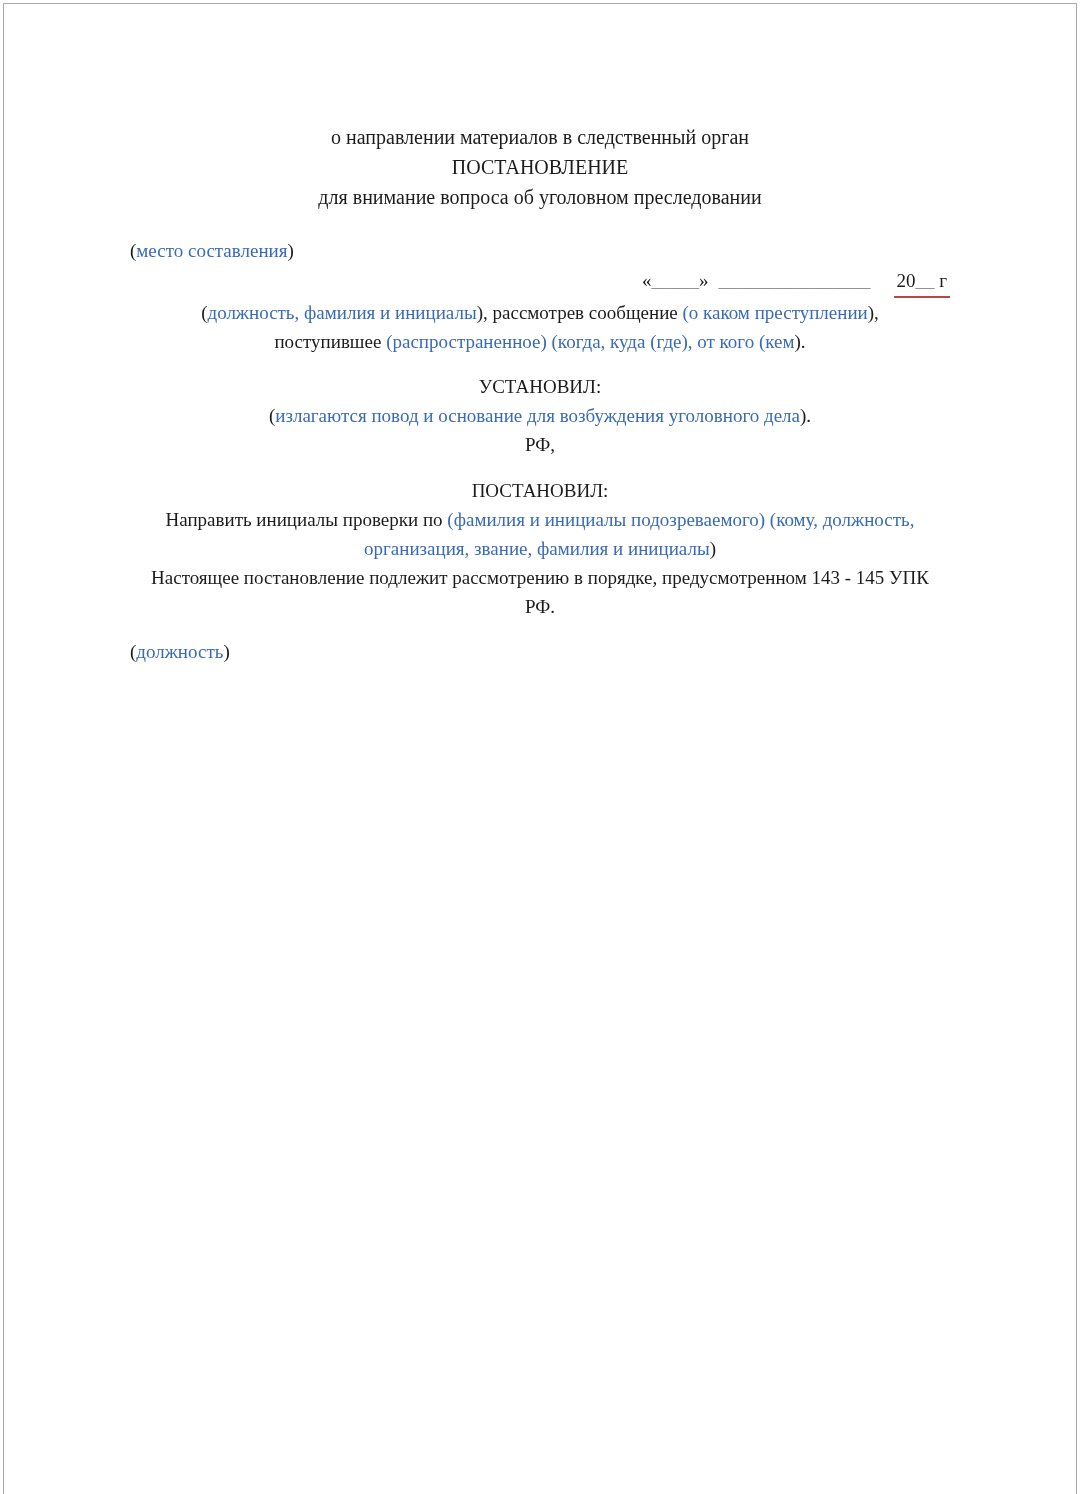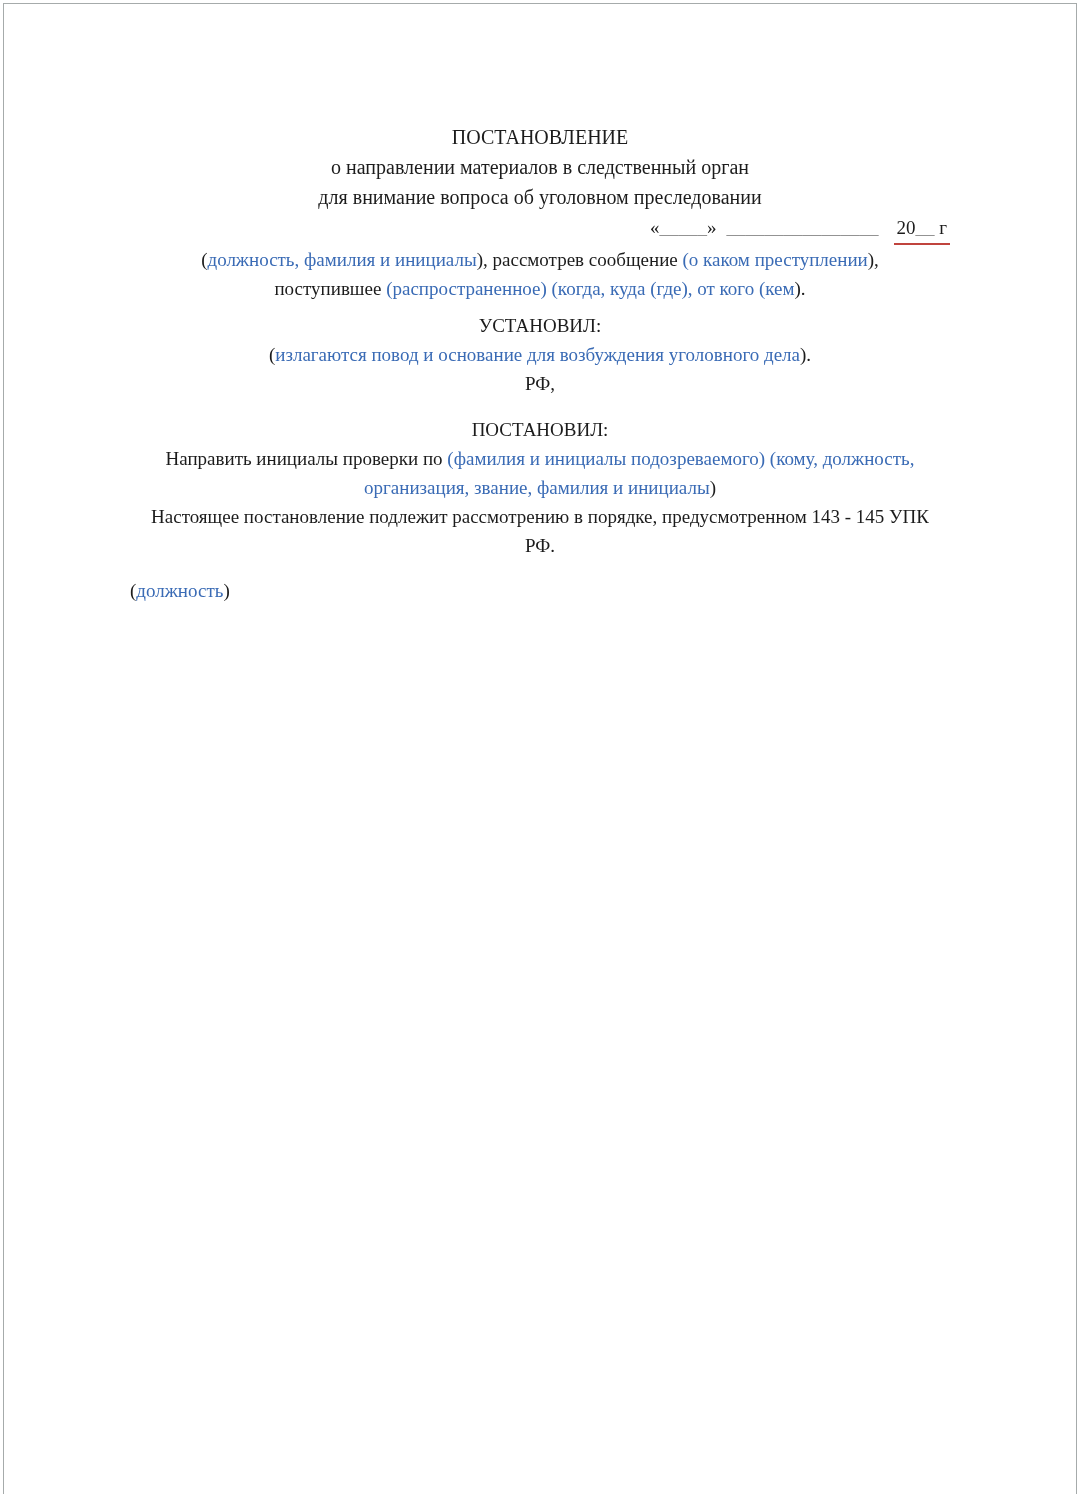--- a/index.html
+++ b/index.html
@@ -28,48 +28,49 @@
     pointer-events:none;
   }
   .content{position:absolute;left:130px;top:0;width:820px;}
   .line{line-height:29px;}
   .c{text-align:center;white-space:nowrap;}
   .r{text-align:right;}
   .title-block{margin-top:122px;text-align:center;font-size:20px;line-height:30px;}
   .place-line{margin-top:24px;line-height:29px;}
   .date-line{margin-top:1px;line-height:29px;text-align:right;white-space:nowrap;}
   .intro-block{}
-  .ust-block{margin-top:8px;}
+  .ust-block{margin-top:16px;}
   .post-block{margin-top:17px;}
   .sig-block{margin-top:16px;}
   .hint{color:var(--hint);}
   .ink{color:var(--ink);}
   .blank{color:var(--blank);letter-spacing:0;}
   .year-group{
     display:inline-block;
     border-bottom:2px solid var(--red);
     padding:0 3px 1px 2px;
-    margin-left:16px;
+    margin-left:24px;
   }
   .gap-l{margin-left:10px;}
 </style>
 </head>
 <body>
 
 <div class="page">
   <div class="edge"></div>
 
   <div class="content">
 
     <div class="title-block">
+      <div>о направлении материалов в следственный орган</div>
       <div>ПОСТАНОВЛЕНИЕ</div>
-      <div>о направлении материалов в следственный орган</div>
       <div>для внимание вопроса об уголовном преследовании</div>
     </div>
 
+    <div class="place-line line"><span class="ink" style="white-space: pre;">(</span><span class="hint" style="white-space: pre;">место составления</span><span class="ink" style="white-space: pre;">)</span></div>
 
     <div class="date-line"><span>«</span><span class="blank">_____</span><span>»</span><span class="blank gap-l">________________</span><span class="year-group"><span>20</span><span class="blank">__</span><span> г</span></span>
     </div>
 
     <div class="intro-block">
       <div class="line c"><span class="ink" style="white-space: pre;">(</span><span class="hint" style="white-space: pre;">должность, фамилия и инициалы</span><span class="ink" style="white-space: pre;">), рассмотрев сообщение </span><span class="hint" style="white-space: pre;">(о каком преступлении</span><span class="ink" style="white-space: pre;">),</span></div>
       <div class="line c"><span class="ink" style="white-space: pre;">поступившее </span><span class="hint" style="white-space: pre;">(распространенное)</span><span class="ink" style="white-space: pre;"> </span><span class="hint" style="white-space: pre;">(когда, куда (где), от кого (кем</span><span class="ink" style="white-space: pre;">).</span></div>
     </div>
 
     <div class="ust-block">

